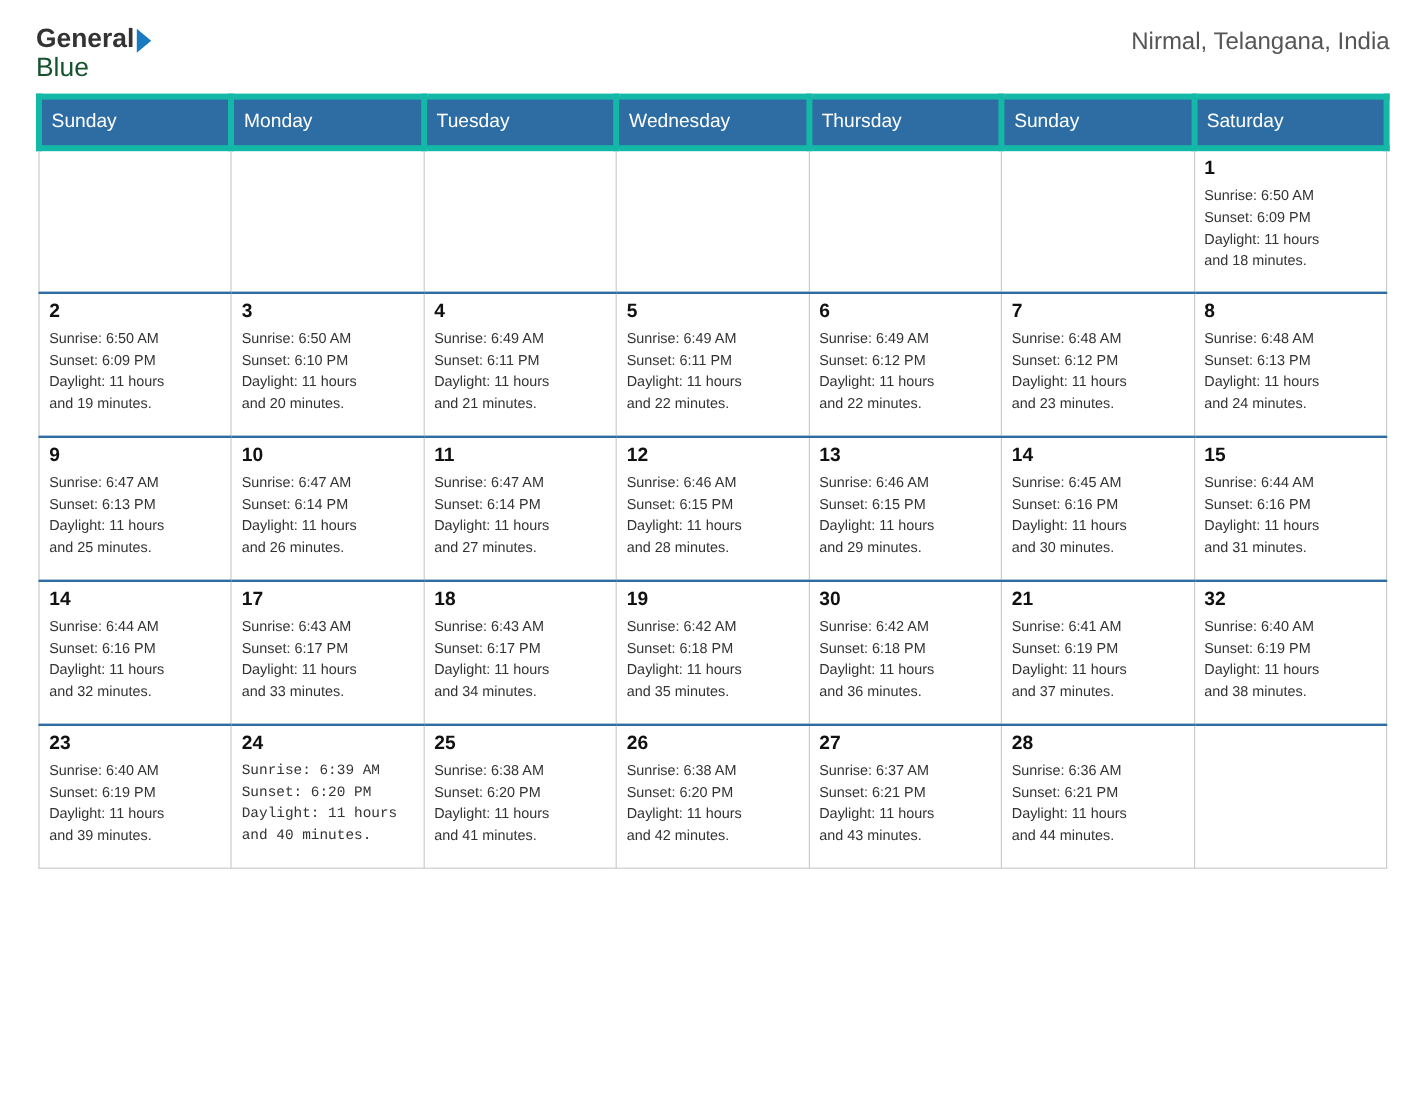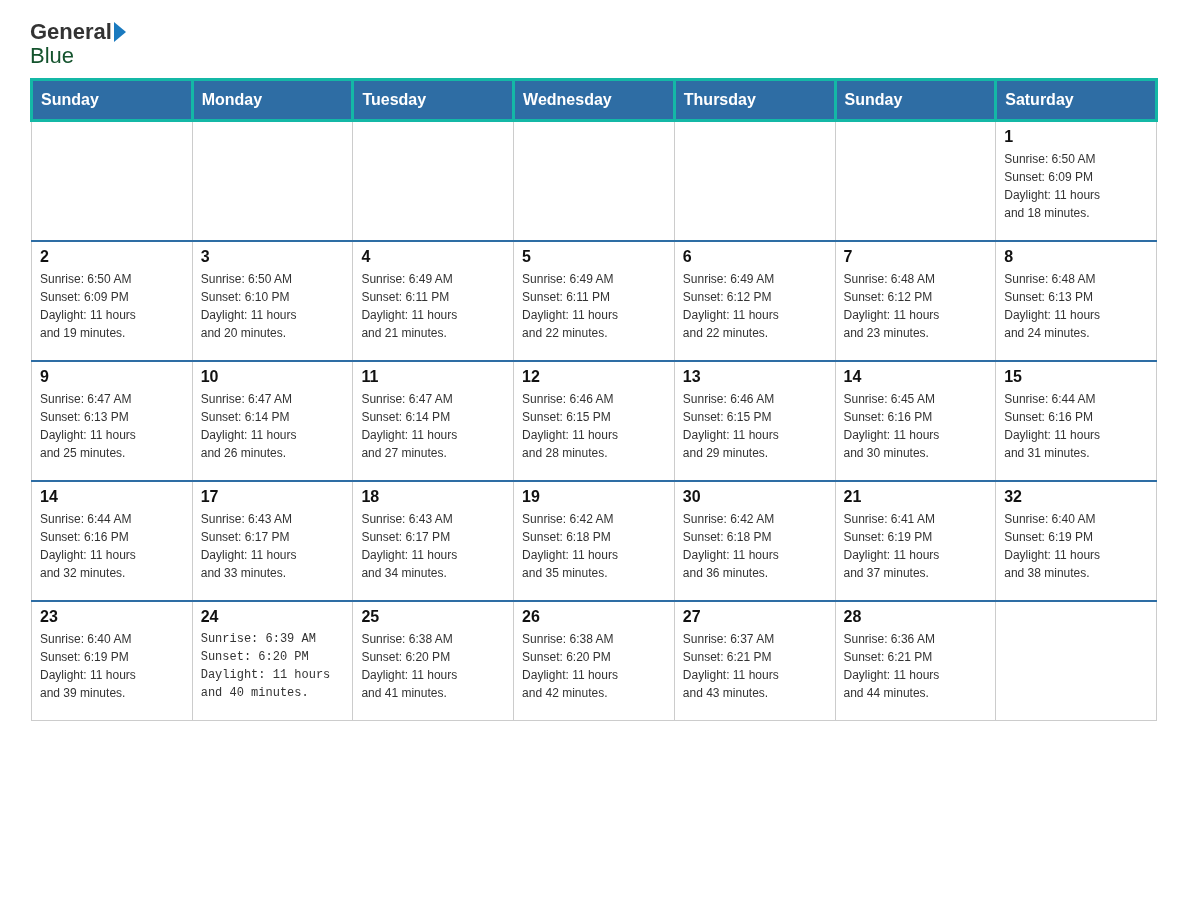--- a/index.html
+++ b/index.html
@@ -55,24 +55,24 @@
     }
     .calendar-table {
       width: 100%;
       border-collapse: collapse;
       margin-top: 10px;
     }
     .calendar-table th {
       background-color: #2e6da4;
       color: #fff;
       font-size: 16px;
-      font-weight: bold;
+      font-weight: normal;
       padding: 10px 8px;
       text-align: left;
-      border: 3px solid #14b8a6;
+      border: 5px solid #14b8a6;
     }
     .calendar-table td {
       vertical-align: top;
       border: 1px solid #ccc;
       padding: 6px 8px;
       width: 14.28%;
       min-height: 110px;
       height: 120px;
     }
     .cell-empty {
@@ -92,28 +92,29 @@
     .row-border-top td {
       border-top: 2px solid #2e6da4;
     }
   </style>
 </head>
 <body>
 
 <div class="header-area">
   <div class="logo">
     <div style="display:flex;flex-direction:column;line-height:1.1;">
-      <div style="display:flex;align-items:center;">
+      <div style="display:flex;align-items:flex-end;">
         <span class="logo-text-general">General</span>
         <span class="logo-arrow"></span>
       </div>
       <span class="logo-text-blue">Blue</span>
     </div>
   </div>
   <div class="title-area">
+    <div class="location-subtitle">Nirmal, Telangana, India</div>
   </div>
 </div>
 
 <table class="calendar-table">
   <thead>
     <tr>
       <th>Sunday</th>
       <th>Monday</th>
       <th>Tuesday</th>
       <th>Wednesday</th>

